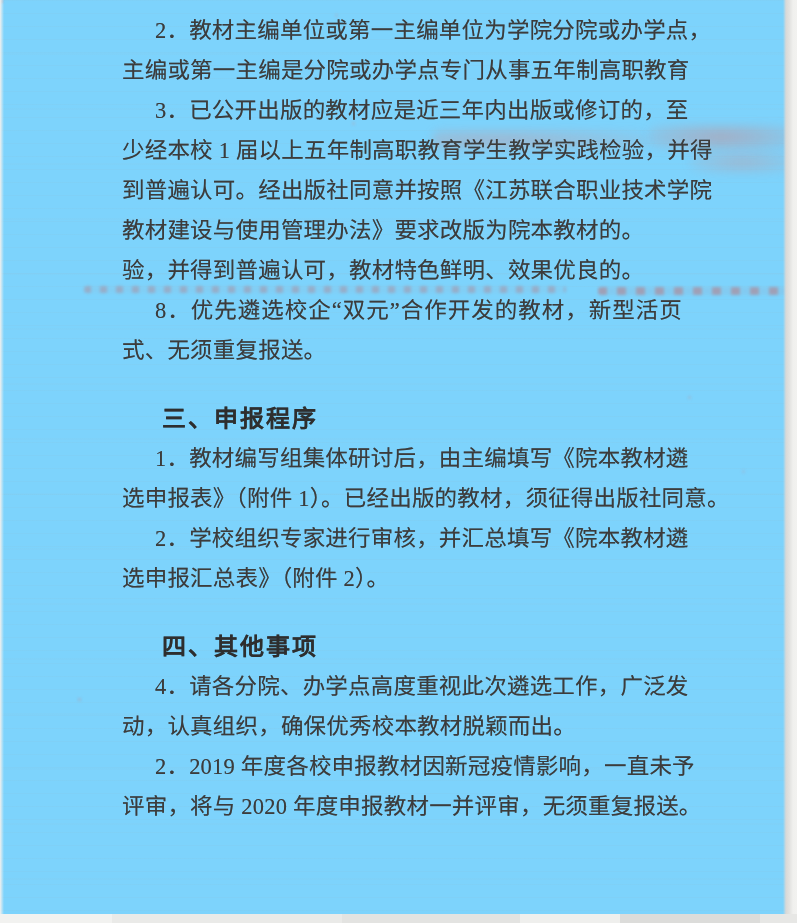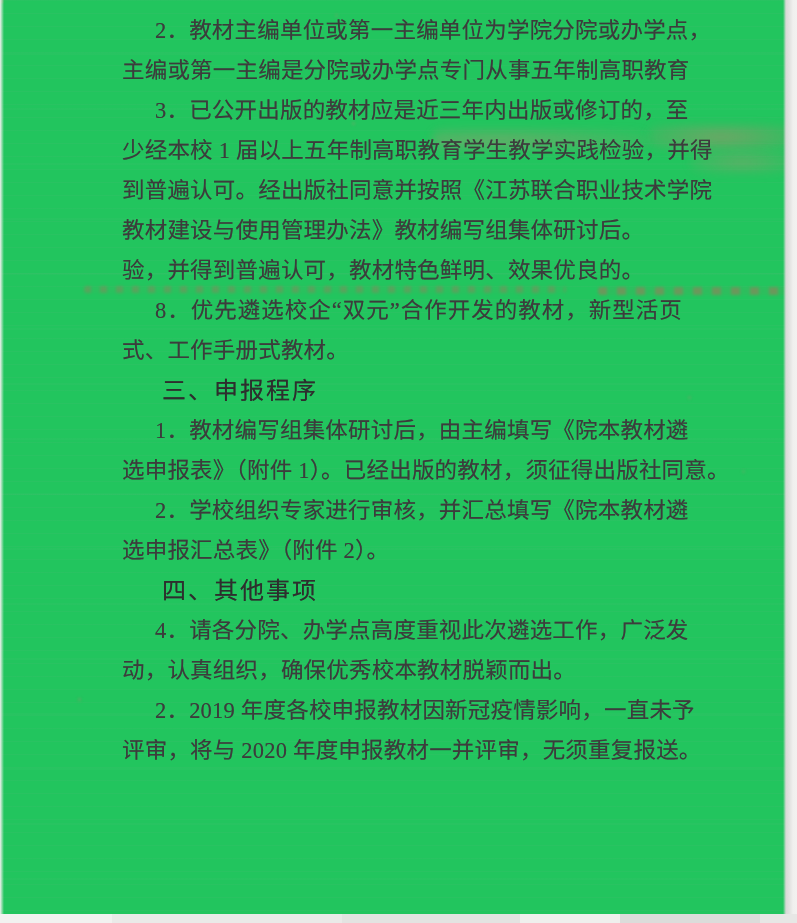--- a/index.html
+++ b/index.html
@@ -1,20 +1,20 @@
 <!DOCTYPE html>
 <html lang="zh-CN"><head>
 <meta charset="utf-8">
 <style>
   html, body { margin: 0; padding: 0; background: #e9e9e7; }
   .page {
     position: relative;
     width: 797px;
     height: 923px;
-    background: #22c55e;
+    background: #7dd3fc;
     overflow: hidden;
     font-family: "Liberation Serif", "DejaVu Serif", serif;
   }
   
   .scan-texture {
     position: absolute; inset: 0;
     background:
       repeating-linear-gradient(180deg,
         rgba(160,160,158,0.055) 0px, rgba(160,160,158,0.055) 1px,
         rgba(0,0,0,0) 1px, rgba(0,0,0,0) 13px),
@@ -34,26 +34,27 @@
     white-space: nowrap;
     color: #3c3c3c;
     font-size: 22.5px;
     letter-spacing: 0.2px;
     text-shadow: 0 0 0.5px rgba(70,70,70,0.55);
   }
   .fill { text-align: justify; text-align-last: justify; text-justify: inter-character; }
   .first { text-indent: 33px; }
   .heading .line {
     font-family: "Liberation Sans", "DejaVu Sans", sans-serif;
-    font-weight: 400;
+    font-weight: 700;
     font-size: 24px;
     color: #2e2e2e;
     text-indent: 40px;
     letter-spacing: 2px;
     text-shadow: 0 0 0.5px rgba(40,40,40,0.6);
+    margin-top: 28px;
   }
   
   .bleed { position: absolute; pointer-events: none; }
   .bleed-top-a {
     left: 432px; top: 129px; width: 215px; height: 22px;
     background: radial-gradient(ellipse at 30% 50%, rgba(226,130,124,0.34), rgba(226,130,124,0.10) 70%, rgba(226,130,124,0) 100%);
     filter: blur(4px); border-radius: 10px;
   }
   .bleed-top-b {
     left: 648px; top: 124px; width: 146px; height: 26px;
@@ -119,28 +120,28 @@
 
   <div class="text-column">
       <div class="block paragraph">
         <div class="line first fill">2．教材主编单位或第一主编单位为学院分院或办学点，</div>
         <div class="line fill">主编或第一主编是分院或办学点专门从事五年制高职教育</div>
       </div>
       <div class="block paragraph">
         <div class="line first fill">3．已公开出版的教材应是近三年内出版或修订的，至</div>
         <div class="line fill">少经本校 1 届以上五年制高职教育学生教学实践检验，并得</div>
         <div class="line fill">到普遍认可。经出版社同意并按照《江苏联合职业技术学院</div>
-        <div class="line">教材建设与使用管理办法》教材编写组集体研讨后。</div>
+        <div class="line">教材建设与使用管理办法》要求改版为院本教材的。</div>
       </div>
       <div class="block paragraph">
         <div class="line">验，并得到普遍认可，教材特色鲜明、效果优良的。</div>
       </div>
       <div class="block paragraph">
         <div class="line first fill">8．优先遴选校企“双元”合作开发的教材，新型活页</div>
-        <div class="line">式、工作手册式教材。</div>
+        <div class="line">式、无须重复报送。</div>
       </div>
       <div class="block heading">
         <div class="line first">三、申报程序</div>
       </div>
       <div class="block paragraph">
         <div class="line first fill">1．教材编写组集体研讨后，由主编填写《院本教材遴</div>
         <div class="line">选申报表》（附件 1）。已经出版的教材，须征得出版社同意。</div>
       </div>
       <div class="block paragraph">
         <div class="line first fill">2．学校组织专家进行审核，并汇总填写《院本教材遴</div>

